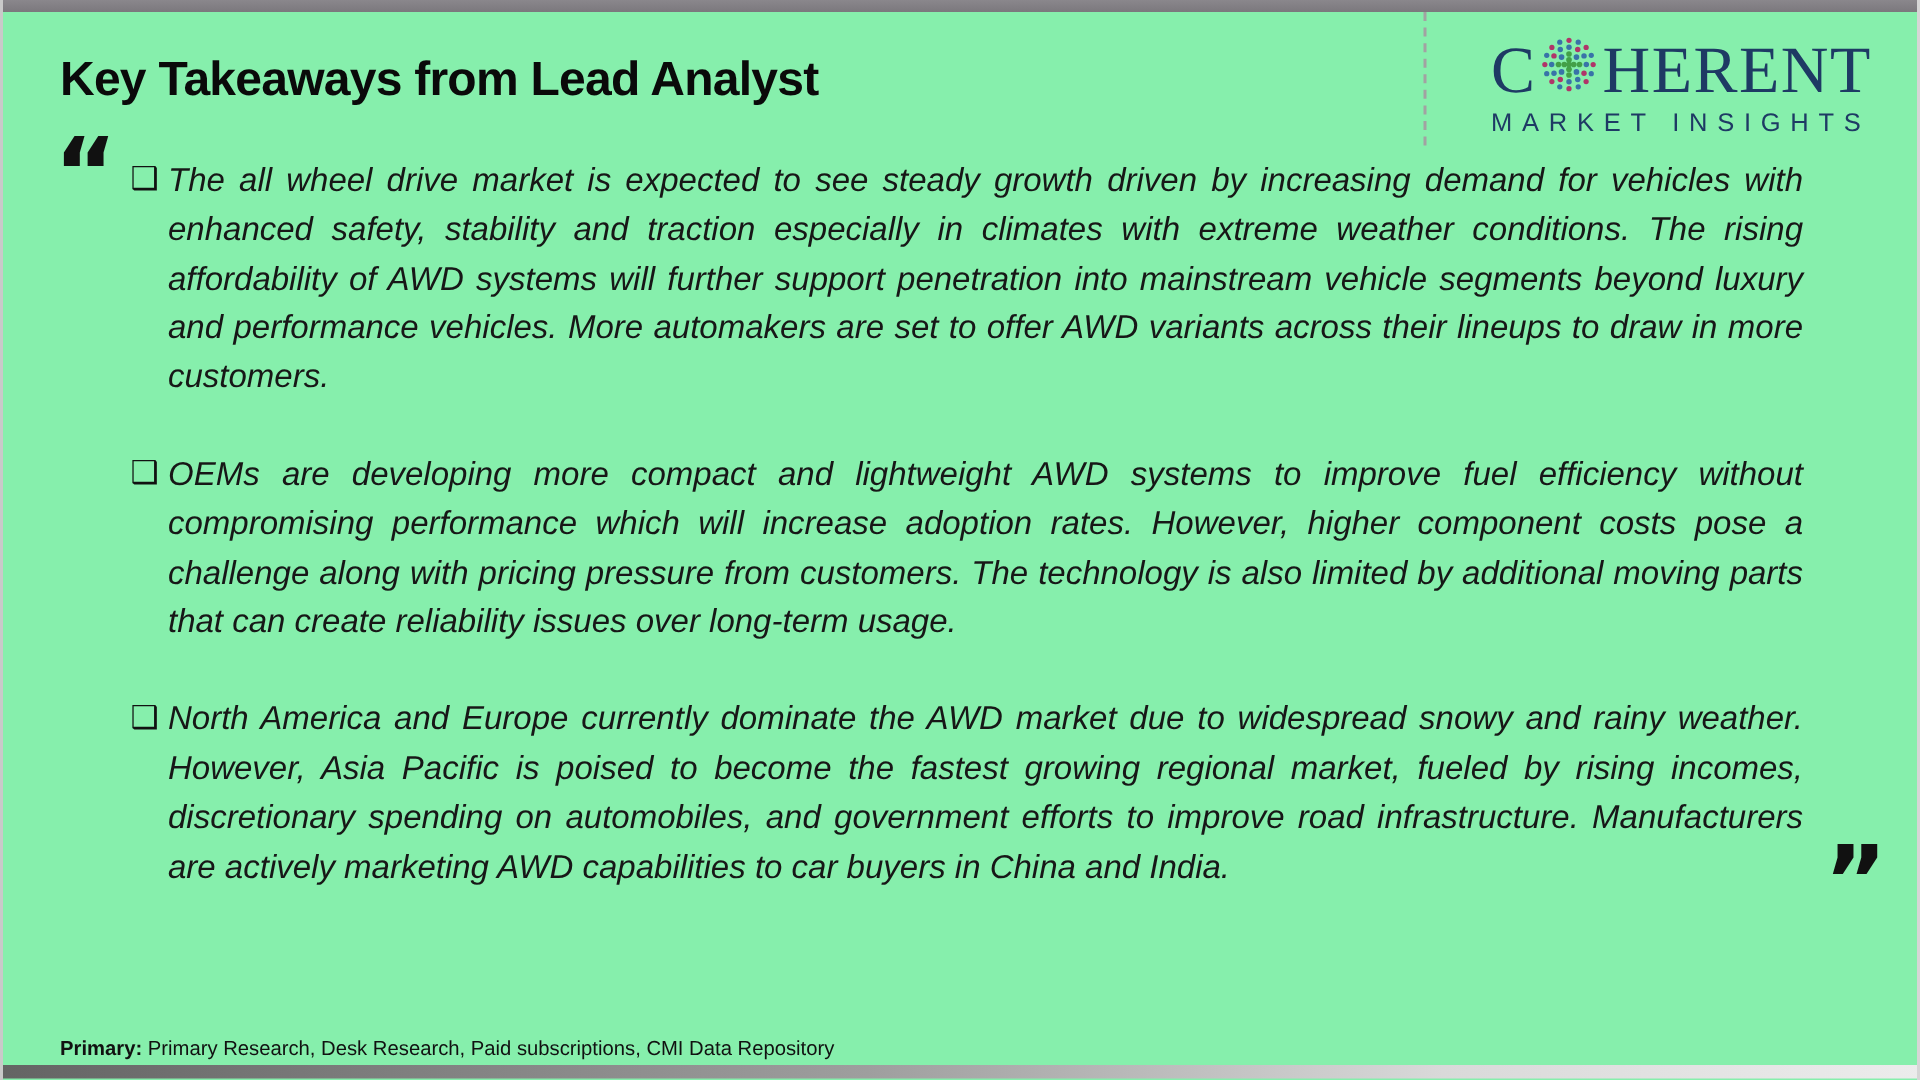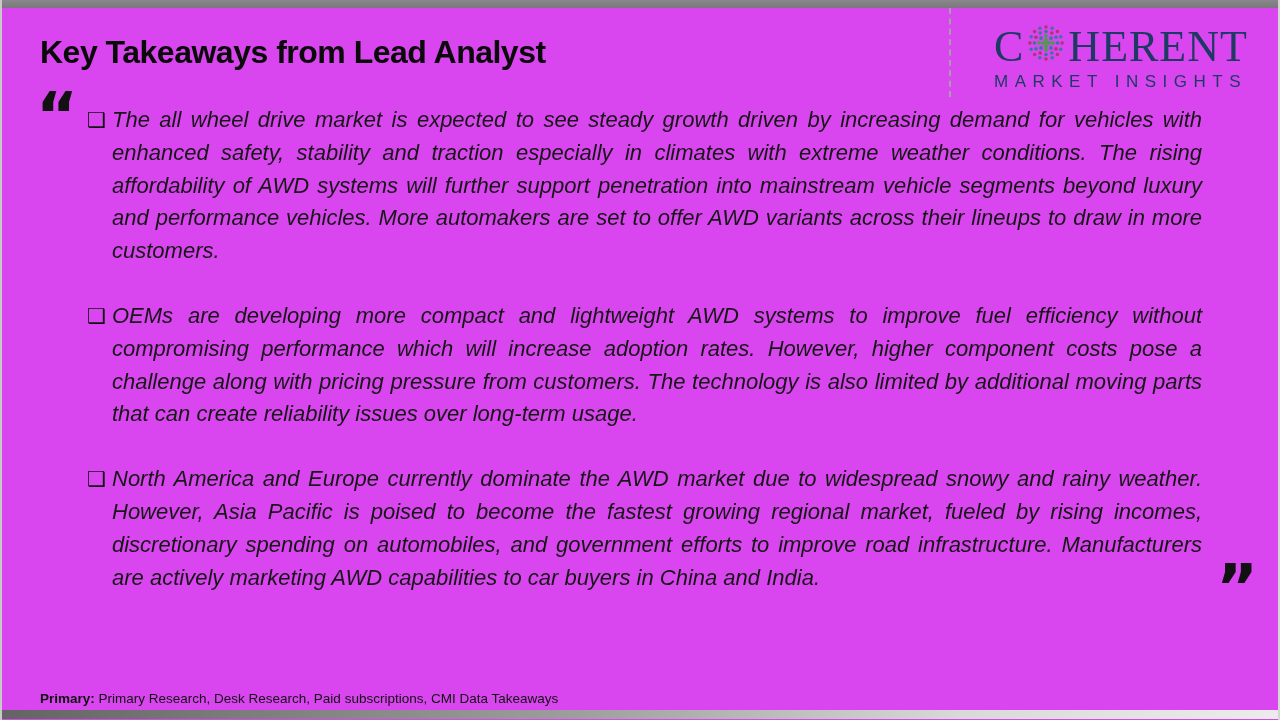--- a/index.html
+++ b/index.html
@@ -1,19 +1,19 @@
 <!DOCTYPE html>
 <html><head>
 <meta charset="utf-8">
 <style>
   html,body{margin:0;padding:0;background:#fff;}
   .slide{
     position:relative;
     width:1280px;height:720px;
-    background:#d946ef;
+    background:#86efac;
     box-sizing:border-box;
     border-left:2px solid #c9c9c9;
     border-right:2px solid #d6d6d6;
     overflow:hidden;
     font-family:"Liberation Sans","DejaVu Sans",sans-serif;
   }
   .top-bar{
     position:absolute;left:0;top:0;width:1280px;height:8px;
     background:linear-gradient(to bottom,#8a878c,#7b787d);
   }
@@ -142,18 +142,18 @@
     </p>
     <p class="takeaway">
       <span class="bullet">❑</span><span>North America and Europe currently dominate the AWD market due to widespread snowy and rainy weather. However, Asia Pacific is poised to become the fastest growing regional market, fueled by rising incomes, discretionary spending on automobiles, and government efforts to improve road infrastructure. Manufacturers are actively marketing AWD capabilities to car buyers in China and India.</span>
     </p>
   </div>
 
   <div class="quote quote-close">”</div>
 
   <div class="footer">
     <span class="src-label">Primary:</span>
-    <span>Primary Research, Desk Research, Paid subscriptions, CMI Data Takeaways</span>
+    <span>Primary Research, Desk Research, Paid subscriptions, CMI Data Repository</span>
   </div>
 
   <div class="bottom-bar"></div>
 
 </div>
 
 </body></html>

